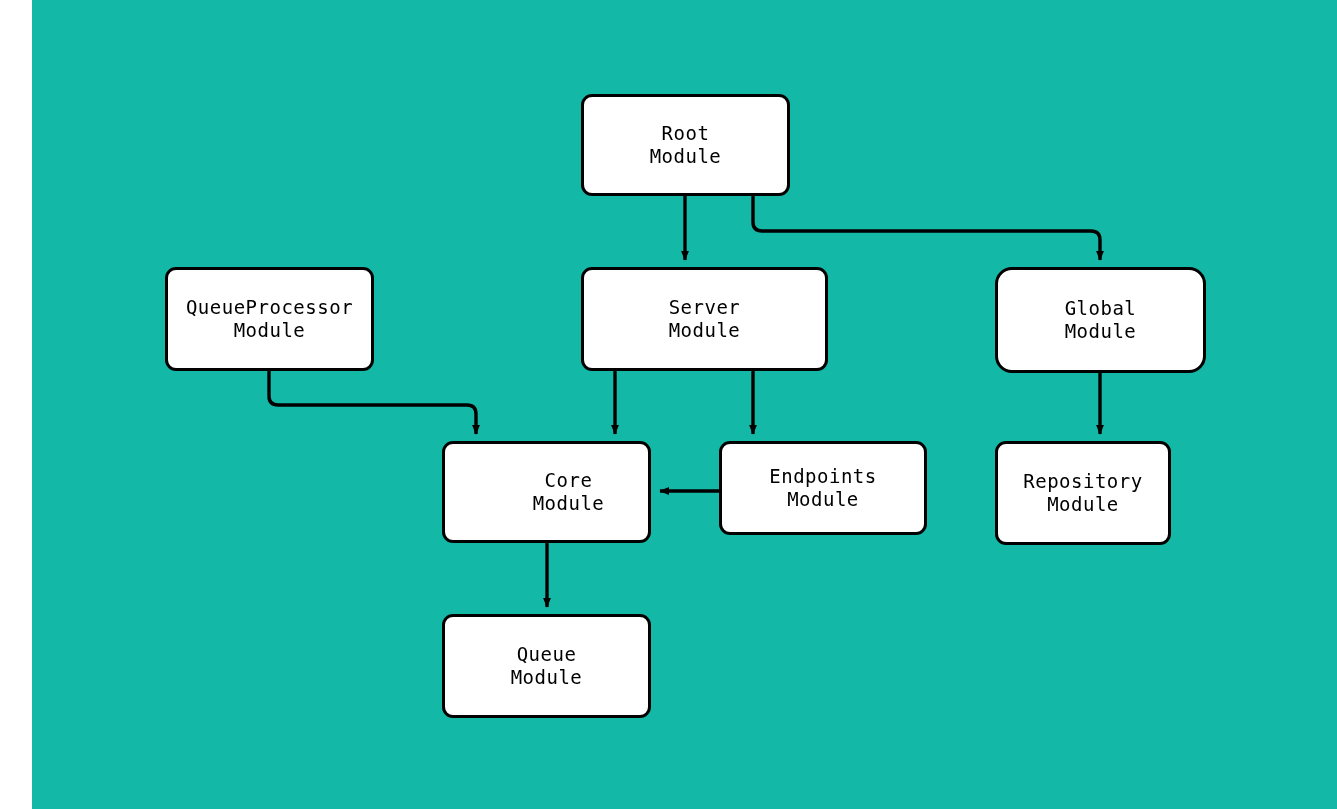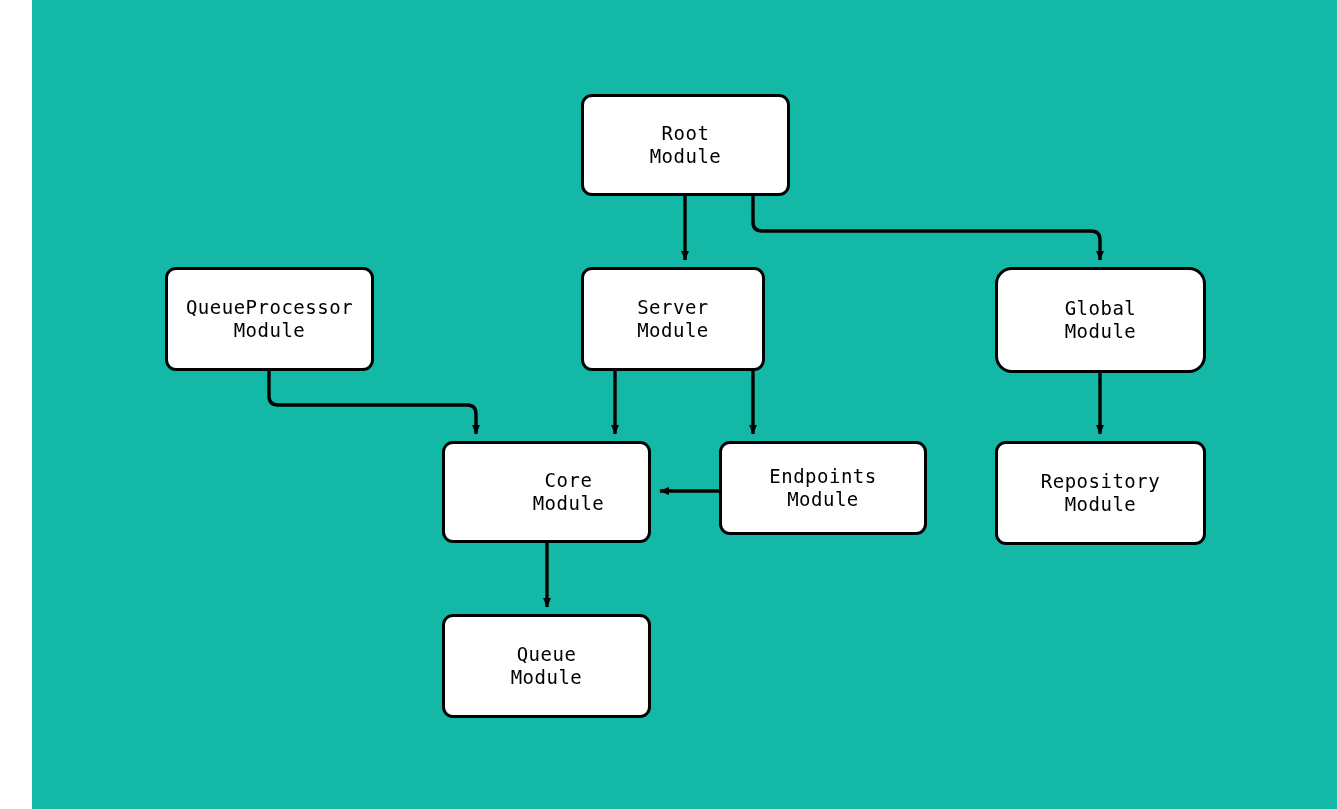--- a/index.html
+++ b/index.html
@@ -85,41 +85,41 @@
   <div class="node" style="left:549px; top:94px; width:209px; height:102px;">
     <span class="node-label">Root</span>
     <span class="node-label">Module</span>
   </div>
 
   <div class="node" style="left:133px; top:267px; width:209px; height:104px;">
     <span class="node-label">QueueProcessor</span>
     <span class="node-label">Module</span>
   </div>
 
-  <div class="node" style="left:549px; top:267px; width:184px; height:104px;">
+  <div class="node" style="left:549px; top:267px; width:247px; height:104px;">
     <span class="node-label">Server</span>
     <span class="node-label">Module</span>
   </div>
 
   <div class="node" style="left:963px; top:267px; width:211px; height:106px;border-radius:17px;">
     <span class="node-label">Global</span>
     <span class="node-label">Module</span>
   </div>
 
   <div class="node" style="left:410px; top:441px; width:209px; height:102px;padding-left:44px;">
     <span class="node-label">Core</span>
     <span class="node-label">Module</span>
   </div>
 
   <div class="node" style="left:687px; top:441px; width:208px; height:94px;">
     <span class="node-label">Endpoints</span>
     <span class="node-label">Module</span>
   </div>
 
-  <div class="node" style="left:963px; top:441px; width:211px; height:104px;align-items:center;">
+  <div class="node" style="left:963px; top:441px; width:176px; height:104px;align-items:center;">
     <span class="node-label">Repository</span>
     <span class="node-label">Module</span>
   </div>
 
   <div class="node" style="left:410px; top:614px; width:209px; height:104px;text-align:right;">
     <span class="node-label">Queue</span>
     <span class="node-label">Module</span>
   </div>
 
 </div>

